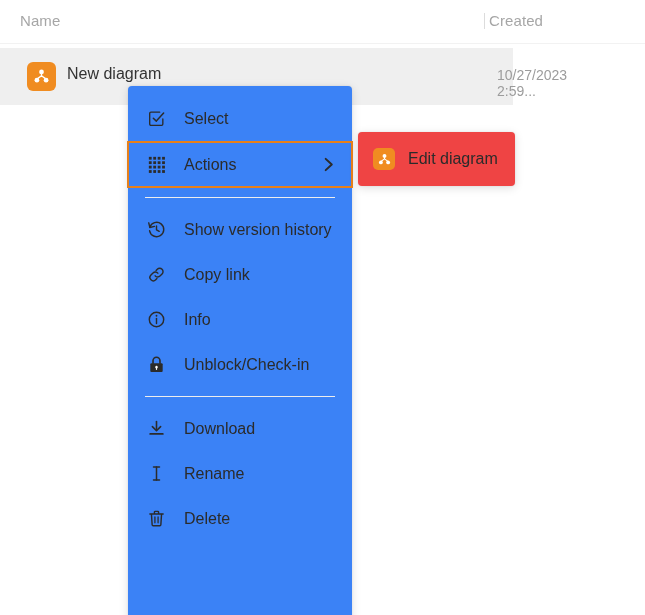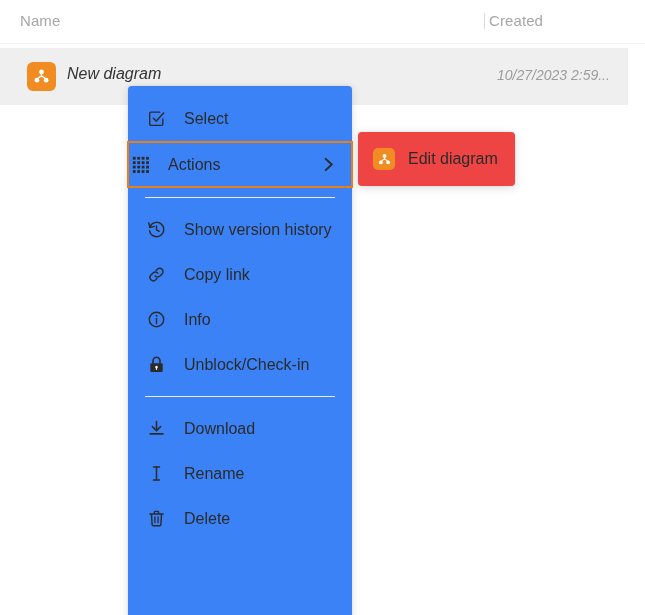--- a/index.html
+++ b/index.html
@@ -51,24 +51,23 @@
   .col-created {
     font-size: 15px;
     color: #a6a6a6;
     letter-spacing: .1px;
   }
 
   
   .file-row {
     position: absolute;
     left: 0; top: 48px;
-    width: 628px;
+    width: 513px;
     height: 57px;
     background: #efefef;
-    font-style: italic;
   }
   .file-icon {
     position: absolute;
     left: 27px;
     top: 14px;
     width: 29px;
     height: 29px;
     background: #f08c21;
     border-radius: 6px;
     display: flex;
@@ -108,21 +107,21 @@
     height: 45px;
     display: flex;
     align-items: center;
     padding-left: 17px;
     box-sizing: border-box;
     cursor: default;
   }
   .menu-item.focused {
     border: 2px solid #e78019;
     margin: 0 -1px;
-    padding-left: 0;
+    padding-left: 16px;
     height: 47px;
     box-sizing: border-box;
   }
   .mi-icon {
     width: 22px;
     height: 22px;
     display: flex;
     align-items: center;
     justify-content: center;
     flex: 0 0 22px;

